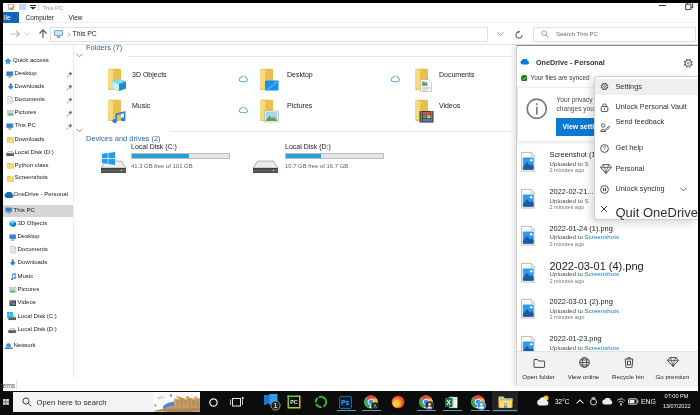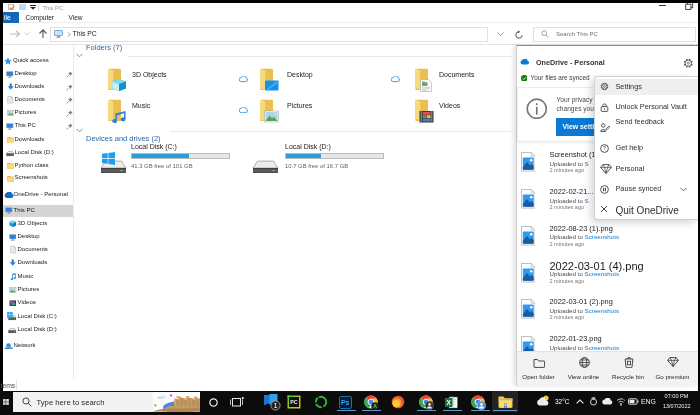--- a/index.html
+++ b/index.html
@@ -370,21 +370,21 @@
 <div class="abs txt" style="left:549.5px;top:186.8px;color:#1a1a1a;font-size:7.4px">2022-02-21...</div>
 <div class="abs txt" style="left:549.5px;top:196.5px;font-size:6.2px"><span style="color:#4a4a4a">Uploaded to </span><span style="color:#0a7ad4">S</span></div>
 <div class="abs txt" style="left:549.5px;top:204.10000000000002px;color:#767676;font-size:5.5px">2 minutes ago</div>
 <svg class="abs" style="left:520.5px;top:224.79999999999998px" width="14.5" height="21.5" viewBox="0 0 16 21.5">
 <path d="M0.5 0.5 h10.7 l4.3 4.3 v16.2 H0.5z" fill="#fff" stroke="#a5a5a5" stroke-width="0.8"></path>
 <path d="M11.2 0.5 l4.3 4.3 h-4.3z" fill="#f0f0f0" stroke="#b5b5b5" stroke-width="0.6"></path>
 <rect x="2" y="6" width="12" height="13.5" rx="1" fill="#2e9af0"></rect>
 <circle cx="11.3" cy="9.2" r="1.4" fill="#fff"></circle>
 <path d="M2 16.8 L6.5 11 L10 14.8 L11.8 13.2 L14 15.8 V18.5 a1 1 0 0 1 -1 1 H3 a1 1 0 0 1 -1-1z" fill="#1d5a9e"></path>
   </svg>
-<div class="abs txt" style="left:549.5px;top:223.6px;color:#1a1a1a;font-size:7.4px">2022-08-23 (1).png</div>
+<div class="abs txt" style="left:549.5px;top:223.6px;color:#1a1a1a;font-size:7.4px">2022-01-24 (1).png</div>
 <div class="abs txt" style="left:549.5px;top:233.29999999999998px;font-size:6.2px"><span style="color:#4a4a4a">Uploaded to </span><span style="color:#0a7ad4">Screenshots</span></div>
 <div class="abs txt" style="left:549.5px;top:240.9px;color:#767676;font-size:5.5px">2 minutes ago</div>
 <svg class="abs" style="left:520.5px;top:261.59999999999997px" width="14.5" height="21.5" viewBox="0 0 16 21.5">
 <path d="M0.5 0.5 h10.7 l4.3 4.3 v16.2 H0.5z" fill="#fff" stroke="#a5a5a5" stroke-width="0.8"></path>
 <path d="M11.2 0.5 l4.3 4.3 h-4.3z" fill="#f0f0f0" stroke="#b5b5b5" stroke-width="0.6"></path>
 <rect x="2" y="6" width="12" height="13.5" rx="1" fill="#2e9af0"></rect>
 <circle cx="11.3" cy="9.2" r="1.4" fill="#fff"></circle>
 <path d="M2 16.8 L6.5 11 L10 14.8 L11.8 13.2 L14 15.8 V18.5 a1 1 0 0 1 -1 1 H3 a1 1 0 0 1 -1-1z" fill="#1d5a9e"></path>
   </svg>
 <div class="abs txt" style="left:549.5px;top:260.4px;color:#1a1a1a;font-size:11px">2022-03-01 (4).png</div>
@@ -460,25 +460,25 @@
 <svg class="abs" style="left:599.5px;top:164.0px" width="12" height="10" viewBox="0 0 12 10">
     <path d="M3 0.6 h6 L11.4 3.4 L6 9.5 L0.6 3.4z" fill="none" stroke="#404040" stroke-width="0.9"></path>
     <path d="M0.6 3.4 h10.8 M3 0.6 L4.5 3.4 L6 9.5 L7.5 3.4 L9 0.6" fill="none" stroke="#404040" stroke-width="0.7"></path>
   </svg>
 <div class="abs txt" style="left:615.5px;top:163.9px;color:#2e2e2e;font-size:7.3px">Personal</div>
 <svg class="abs" style="left:599.5px;top:184.5px" width="9" height="9" viewBox="0 0 9 9">
     <circle cx="4.5" cy="4.5" r="3.9" fill="none" stroke="#404040" stroke-width="0.9"></circle>
     <rect x="3.1" y="2.8" width="1" height="3.4" fill="#404040"></rect>
     <rect x="4.9" y="2.8" width="1" height="3.4" fill="#404040"></rect>
   </svg>
-<div class="abs txt" style="left:615.5px;top:184.4px;color:#2e2e2e;font-size:7.3px">Pause synced</div>
+<div class="abs txt" style="left:615.5px;top:184.4px;color:#2e2e2e;font-size:7.3px">Unlock syncing</div>
 <svg class="abs" style="left:599.5px;top:205.0px" width="8" height="8" viewBox="0 0 8 8">
     <path d="M1 1 L7 7 M7 1 L1 7" stroke="#404040" stroke-width="1"></path>
   </svg>
-<div class="abs txt" style="left:615.5px;top:204.9px;color:#2e2e2e;font-size:10px">Quit OneDrive</div>
+<div class="abs txt" style="left:615.5px;top:204.9px;color:#2e2e2e;font-size:13px">Quit OneDrive</div>
 <svg class="abs" style="left:680px;top:187px" width="7" height="5" viewBox="0 0 7 5">
     <path d="M0.5 .8 L3.5 3.8 L6.5 .8" stroke="#555" stroke-width="0.9" fill="none"></path>
   </svg>
 <div class="abs" style="left:0;top:391px;width:700px;height:24px;background:#0c0c0d"></div>
 <svg class="abs" style="left:2.5px;top:398.5px" width="6" height="6" viewBox="0 0 8 8">
     <rect x="0" y="0" width="3.6" height="3.6" fill="#cfcfcf"></rect>
     <rect x="4.2" y="0" width="3.6" height="3.6" fill="#dedede"></rect>
     <rect x="0" y="4.2" width="3.6" height="3.6" fill="#c8c8c8"></rect>
     <rect x="4.2" y="4.2" width="3.6" height="3.6" fill="#d6d6d6"></rect>
   </svg>
@@ -509,21 +509,21 @@
       <ellipse cx="6.6" cy="6" rx="2.4" ry="1.3" fill="#ccdce9"></ellipse>
       <path d="M17.5 2 l1.8 1.1 -.7 1.8 -1.8-1z" fill="#c55bd0"></path>
       <rect x="23.5" y="3.8" width="2" height="2" fill="#eeb51e"></rect>
       <rect x="1.5" y="12.5" width="1.8" height="1.8" fill="#3db53d"></rect>
     </svg>
   </div>
 <svg class="abs" style="left:21.5px;top:396.5px" width="10" height="10" viewBox="0 0 10 10">
     <circle cx="4" cy="4" r="3.1" stroke="#444" stroke-width="1" fill="none"></circle>
     <path d="M6.3 6.3 L9.3 9.3" stroke="#444" stroke-width="1"></path>
   </svg>
-<div class="abs txt" style="left:36.5px;top:397.5px;color:#2b2b2b;font-size:7.7px">Type here to search</div>
+<div class="abs txt" style="left:36.5px;top:397.5px;color:#2b2b2b;font-size:7.7px">Open here to search</div>
 <svg class="abs" style="left:208.5px;top:397.5px" width="9" height="9" viewBox="0 0 9 9">
     <circle cx="4.5" cy="4.5" r="3.7" stroke="#f2f2f2" stroke-width="1.2" fill="none"></circle>
   </svg>
 <svg class="abs" style="left:230px;top:396.5px" width="14" height="11" viewBox="0 0 14 11">
     <rect x="2.5" y="1.5" width="8" height="7.5" fill="none" stroke="#e8e8e8" stroke-width="1"></rect>
     <rect x="0" y="2.5" width="1" height="5.5" fill="#bbb"></rect>
     <rect x="12" y="2.5" width="1" height="5.5" fill="#bbb"></rect>
     <circle cx="12.8" cy="1" r="1" fill="#fff"></circle>
   </svg>
 <svg class="abs" style="left:261px;top:393px" width="21" height="18" viewBox="0 0 21 18">

